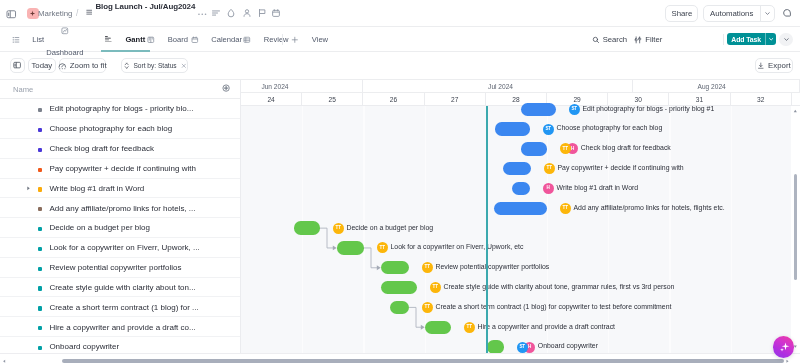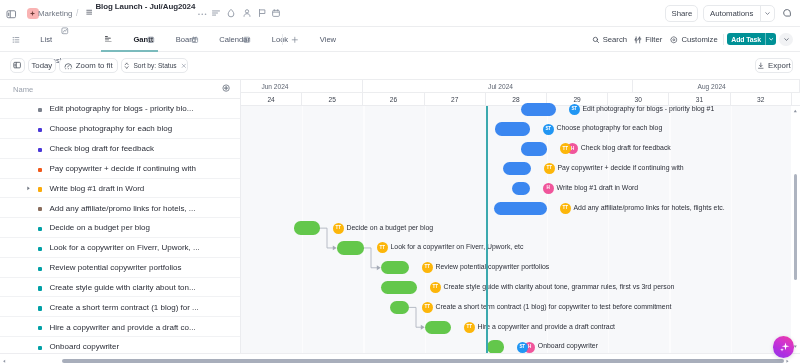--- a/index.html
+++ b/index.html
@@ -22,21 +22,21 @@
      display:flex; align-items:center; padding:0 7px; background:#fff; }
   .btn-split { display:flex; align-items:stretch; border:1px solid #e7e9ec; border-radius:5px; height:17px;
      background:#fff; margin-left:6px; }
   .btn-split .lbl { font-size:7.8px; color:#3d434f; display:flex; align-items:center; padding:0 6.5px; }
   .btn-split .car { width:14px; display:flex; align-items:center; justify-content:center;
      border-left:1px solid #e7e9ec; color:#6b7280; }
 
   
   .viewbar { position:absolute; left:0; top:27px; width:800px; height:25px; border-bottom:1px solid #ecedef; }
   .viewbar > * { position:absolute; }
-  .vtab { display:flex; align-items:center; gap:21px; font-size:7.6px; color:#51596a; height:25px;
+  .vtab { display:flex; align-items:center; gap:13px; font-size:7.6px; color:#51596a; height:25px;
      padding:0; top:0; }
   .vtab .ic { color:#7e8694; }
   .vtab.active { color:#1b1e26; font-weight:600; }
   .vtab.active .ic { color:#1b1e26; }
   .vtab.active:after { content:""; position:absolute; left:-4.5px; right:-4.8px; bottom:0; height:1.8px; background:#7bbbbd; }
   .vdiv { width:1px; height:11px; background:#e7e9ec; margin:0 6px; }
   .vb-item { display:flex; align-items:center; gap:3.4px; font-size:7.7px; color:#3d434f; height:25px; top:0; }
   .addtask { display:flex; align-items:stretch; height:12.4px; border-radius:3px; overflow:hidden;
      background:#009196; }
   .addtask .lbl { color:#fff; font-size:6.9px; font-weight:700; display:flex; align-items:center;
@@ -231,21 +231,21 @@
     </span>
     <span>Calendar</span>
   </div>
   <div class="vtab" style="left:243.1px;">
     <span class="ic">
       <svg width="7.6" height="7.6" viewBox="0 0 16 16" fill="none" stroke="currentColor" stroke-width="1.35">
         <rect x="1.9" y="2.6" width="12.2" height="10.8" rx="1.8"></rect>
         <path d="M1.9 6.2H14.1M1.9 9.8H14.1M5.9 2.6V13.4"></path>
       </svg>
     </span>
-    <span>Look</span>
+    <span>Review</span>
   </div>
   <span class="vdiv" style="position:absolute;left:282.2px;top:7px;margin:0;"></span>
   <div class="vtab" style="left:291.2px;">
     <span class="ic">
       <svg width="7.6" height="7.6" viewBox="0 0 16 16" stroke="currentColor" stroke-width="1.5" stroke-linecap="round">
           <path d="M8 2.6V13.4M2.6 8H13.4"></path>
         </svg>
     </span>
     <span>View</span>
   </div>
@@ -262,29 +262,20 @@
   <div class="vb-item" style="position:absolute;left:634px;padding:0;">
     <span class="ic">
       <svg width="7.8" height="7.8" viewBox="0 0 16 16" fill="none" stroke="#3f4653" stroke-width="1.5" stroke-linecap="round">
         <path d="M4.4 1.8V6.2M4.4 9.6V14.2"></path>
         <path d="M11.6 1.8V4.4M11.6 7.8V14.2"></path>
         <rect x="2.2" y="6.2" width="4.4" height="3.4" rx="1" fill="#fff"></rect>
         <rect x="9.4" y="4.4" width="4.4" height="3.4" rx="1" fill="#fff"></rect>
       </svg>
     </span>
     <span>Filter</span>
-  </div>
-  <div class="vb-item" style="position:absolute;left:670.4px;padding:0;">
-    <span class="ic">
-      <svg width="7.6" height="7.6" viewBox="0 0 16 16" fill="none" stroke="#3f4653" stroke-width="1.4">
-        <circle cx="8" cy="8" r="2"></circle>
-        <path d="M11.2 2.9 L13.3 4.2 L13.3 6.7 L15 8 L13.3 9.3 L13.3 11.8 L11.2 13.1 L8 14.4 L4.8 13.1 L2.7 11.8 L2.7 9.3 L1 8 L2.7 6.7 L2.7 4.2 L4.8 2.9 L8 1.6 Z" stroke-linejoin="round"></path>
-      </svg>
-    </span>
-    <span>Customize</span>
   </div>
   <span class="vdiv" style="position:absolute;left:722.5px;top:7px;margin:0;"></span>
   <div class="addtask" style="position:absolute;left:727.3px;top:6.1px;margin:0;">
     <span class="lbl">Add Task</span>
     <span class="car">
       <svg width="6.4" height="6.4" viewBox="0 0 16 16" fill="none" stroke="currentColor" stroke-width="2.2" stroke-linecap="round" stroke-linejoin="round">
           <path d="M4 6.2 L8 10 L12 6.2"></path>
         </svg>
     </span>
   </div>
@@ -301,21 +292,21 @@
       <svg width="8.2" height="8.2" viewBox="0 0 16 16" fill="none" stroke="#3f4653" stroke-width="1.45">
         <rect x="1.5" y="2.6" width="13" height="10.8" rx="2"></rect>
         <path d="M6.5 2.6V13.4"></path>
         <path d="M4.1 6.1V9.9" stroke-width="1.7" stroke-linecap="round"></path>
       </svg>
     </span>
   </div>
   <div class="tchip" style="left:27.7px;width:28.3px;justify-content:center;">
     <span>Today</span>
   </div>
-  <div class="tchip" style="left:58.9px;width:59px;justify-content:center;">
+  <div class="tchip" style="left:58.9px;width:47px;justify-content:center;">
     <span class="ic">
       <svg width="8.6" height="8" viewBox="0 0 17 16" fill="none" stroke="#3f4653" stroke-width="1.45" stroke-linecap="round">
         <path d="M1.7 10.2 A6.8 6.8 0 0 1 15.3 10.2"></path>
         <path d="M10.6 6.2 L7.6 9.6" stroke-width="1.4"></path>
         <circle cx="7.4" cy="9.9" r="0.65" fill="#3f4653" stroke="none"></circle>
         <path d="M3.4 13.4h.02M8.5 13.4h.02M13.6 13.4h.02" stroke-width="1.7"></path>
       </svg>
     </span>
     <span>Zoom to fit</span>
   </div>

